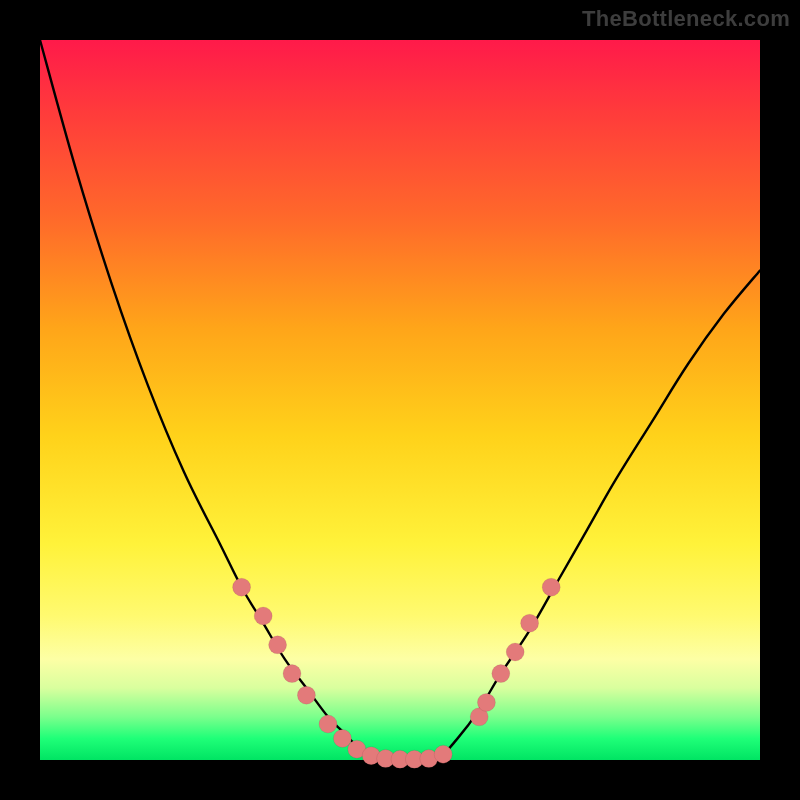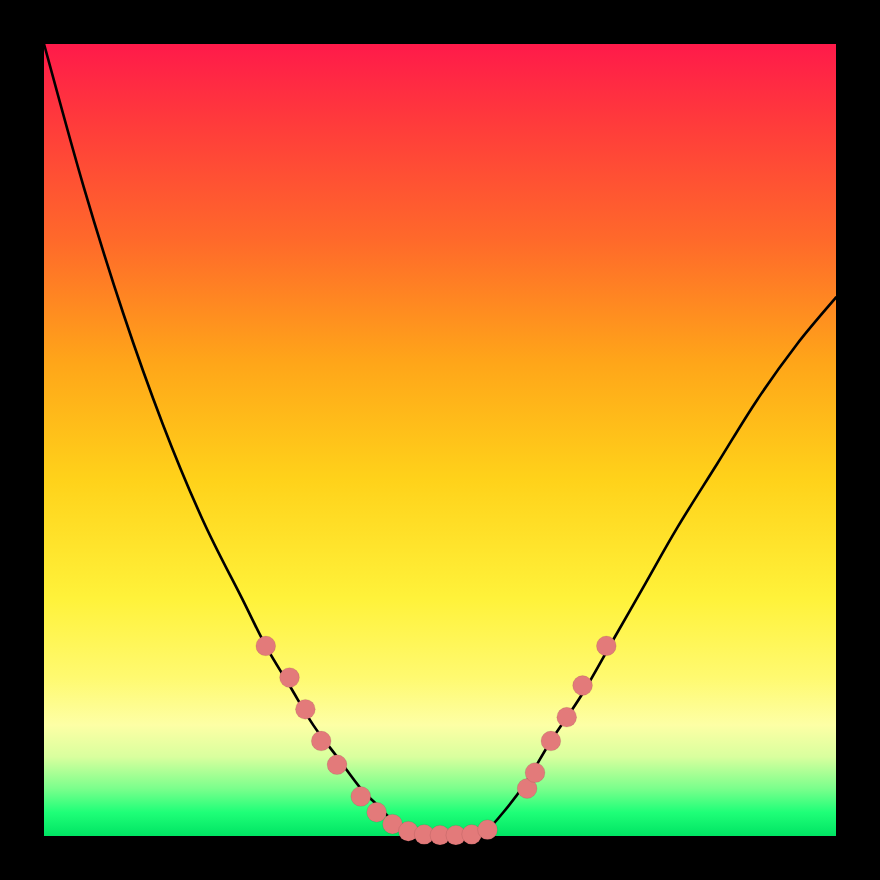--- a/index.html
+++ b/index.html
@@ -49,20 +49,21 @@
   .dot {
     fill: #e37a7a;
     stroke: rgba(0,0,0,0.15);
     stroke-width: 0.5;
   }
 </style>
 </head>
 <body>
 
 <div class="frame">
+  <div class="watermark">TheBottleneck.com</div>
   <div class="plot">
     <svg class="curve" viewBox="0 0 720 720" preserveAspectRatio="none">
       <g>
           <path d="M 0 0 C 6.4799999999999995 23.328000000000003, 23.04 85.53600000000003, 36 129.60000000000002 C 48.96 173.66400000000002, 59.04 205.91999999999996, 72 244.79999999999995 C 84.96 283.67999999999995, 95.04 311.90399999999994, 108 345.59999999999997 C 120.96 379.296, 131.04 403.488, 144 432 C 156.96 460.512, 169.632 483.264, 180 504 C 190.368 524.736, 193.824 532.9440000000001, 201.60000000000002 547.2 C 209.37600000000003 561.456, 215.42399999999998 570.24, 223.2 583.2 C 230.976 596.1600000000001, 237.024 607.5360000000001, 244.8 619.2 C 252.57600000000002 630.864, 258.62399999999997 637.6320000000001, 266.4 648 C 274.176 658.3679999999999, 281.52 669.024, 288 676.8 C 294.48 684.5759999999999, 297.21599999999995 686.0160000000001, 302.4 691.2 C 307.584 696.384, 311.616 701.712, 316.8 705.6 C 321.98400000000004 709.488, 326.016 710.208, 331.2 712.8 C 336.38399999999996 715.3919999999999, 337.82399999999996 718.704, 345.59999999999997 720 C 353.376 721.296, 365.32800000000003 720, 374.40000000000003 720 C 383.47200000000004 720, 388.22400000000005 723.888, 396.00000000000006 720 C 403.77600000000007 716.112, 409.82399999999996 707.472, 417.59999999999997 698.4 C 425.376 689.328, 431.424 681.264, 439.2 669.6 C 446.976 657.936, 451.728 647.856, 460.8 633.6 C 469.872 619.344, 479.232 607.2479999999999, 489.6 590.4 C 499.968 573.552, 508.032 558.144, 518.4 540 C 528.768 521.856, 536.832 507.744, 547.2 489.6 C 557.5680000000001 471.456, 564.336 458.64, 576 439.2 C 587.664 419.76, 599.04 402.336, 612 381.6 C 624.96 360.86400000000003, 635.04 343.43999999999994, 648 323.99999999999994 C 660.96 304.55999999999995, 671.04 290.44800000000004, 684 273.6 C 696.96 256.752, 713.52 238.176, 720 230.39999999999998" fill="none" stroke="#000000" stroke-width="2.4" stroke-linecap="round"></path>
         </g>
       <g>
           <circle cx="201.60000000000002" cy="547.2" r="9" class="dot"></circle>
           <circle cx="223.2" cy="576" r="9" class="dot"></circle>
           <circle cx="237.60000000000002" cy="604.8" r="9" class="dot"></circle>
           <circle cx="251.99999999999997" cy="633.6" r="9" class="dot"></circle>

